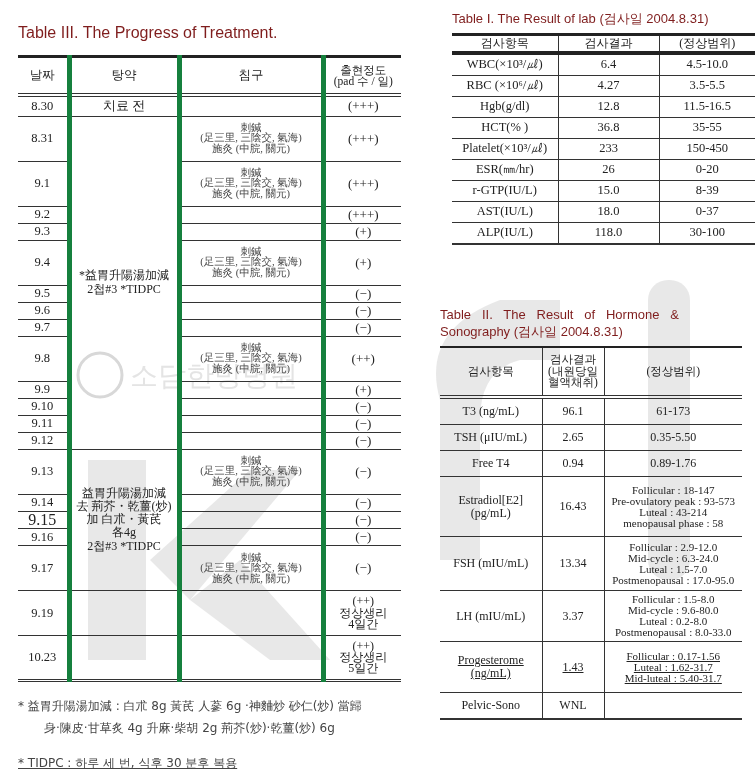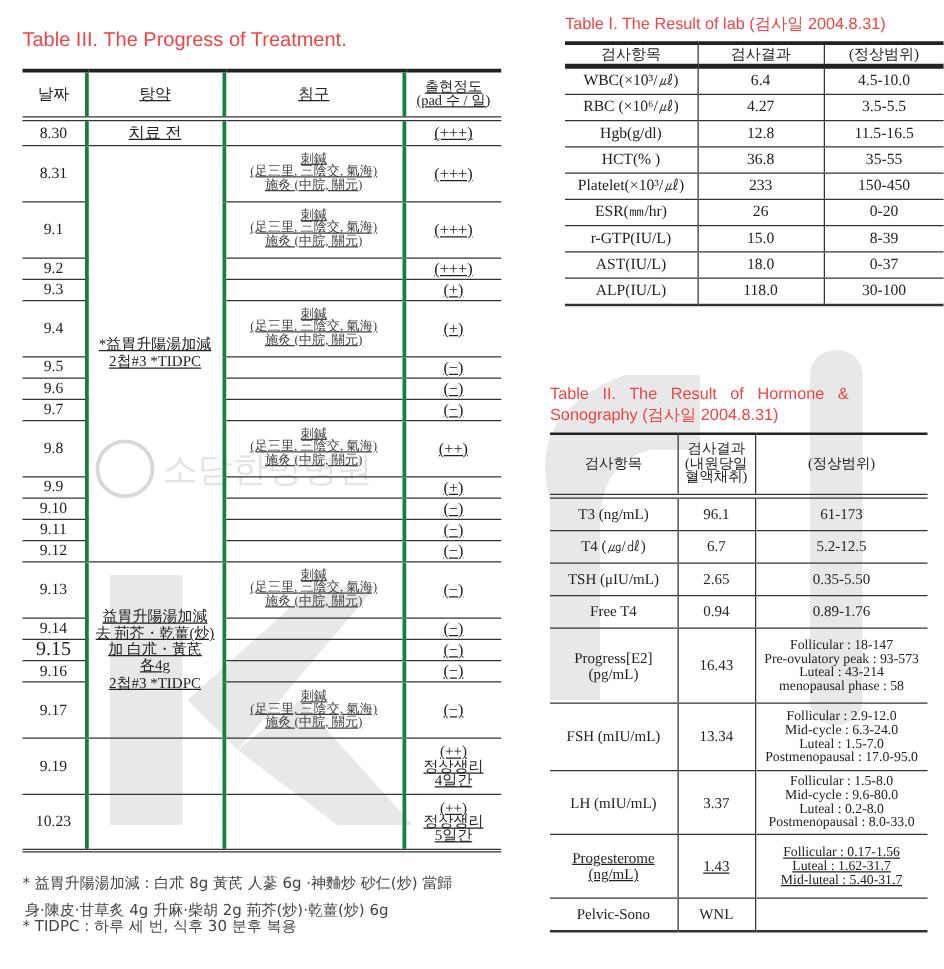--- a/index.html
+++ b/index.html
@@ -1,25 +1,25 @@
 <!DOCTYPE html>
 <html><head>
 <meta charset="utf-8">
 <style>
   html, body { margin:0; padding:0; background:#fff; }
   body { width:755px; height:775px; position:relative; overflow:hidden;
          font-family:"Liberation Serif", "DejaVu Serif", serif; color:#222; }
-  .cap { font-family:"Liberation Sans","DejaVu Sans",sans-serif; color:#ef4444; position:absolute; }
+  .cap { font-family:"Liberation Sans","DejaVu Sans",sans-serif; color:#7f1d1d; position:absolute; }
   table { border-collapse:collapse; position:absolute; table-layout:fixed; }
   td, th { text-align:center; vertical-align:middle; padding:0; font-weight:normal; line-height:1.05; }
   
   #t3 { left:18px; top:55px; width:383px; font-size:13px; }
   #t3 th { border-top:3px solid #222; border-bottom:4px double #333; height:35px; font-size:12.5px; }
   #t3 td { border-bottom:1px solid #333; }
-  #t3 th + th, #t3 td.cb { border-left:3px solid #15803d;text-decoration:underline; }
+  #t3 th + th, #t3 td.cb { border-left:5px solid #15803d; }
   #t3 tr:last-child td { border-bottom:3px double #333; }
   #t3 .acup { font-size:10.5px; line-height:1.0; color:#444;margin-left:28px; }
   #t3 .herb { font-size:12px; line-height:1.1; }
   #t3 .grade { font-size:13px; }
   #t3 .small { font-size:12px; line-height:0.95; }
   
   #t1 { left:452px; top:33px; width:303px; font-size:12.5px; }
   #t1 th { border-top:3px solid #222; border-bottom:4px solid #222; height:15px; font-size:12px; }
   #t1 td { border-bottom:1px solid #333; height:20px; }
   #t1 th + th, #t1 td + td { border-left:1px solid #333; }
@@ -192,22 +192,22 @@
         <td style="font-size: 12.5px;">10.23</td>
         <td rowspan="1" class="cb herb" style="white-space: pre-line;"></td>
         <td class="cb acup" style="white-space: pre-line;"></td>
         <td class="cb grade small" style="white-space: pre-line;">(++)
 정상생리
 5일간</td>
       </tr>
     </tbody>
 </table>
 <div class="foot" style="top:698px;">* 益胃升陽湯加減 : 白朮 8g 黃芪 人蔘 6g ·神麯炒 砂仁(炒) 當歸</div>
-<div class="foot" style="top:720px;left:20px;">身·陳皮·甘草炙 4g 升麻·柴胡 2g 荊芥(炒)·乾薑(炒) 6g</div>
-<div class="foot" style="top:733px;">* TIDPC : 하루 세 번, 식후 30 분후 복용</div>
+<div class="foot" style="top:720px;left:44px;">身·陳皮·甘草炙 4g 升麻·柴胡 2g 荊芥(炒)·乾薑(炒) 6g</div>
+<div class="foot" style="top:755px;text-decoration:underline;">* TIDPC : 하루 세 번, 식후 30 분후 복용</div>
 
 <div class="cap" style="left:452px;top:10px;font-size:13px;">Table Ⅰ. The Result of lab (검사일 2004.8.31)</div>
 <table id="t1">
   <colgroup>
       <col style="width:106px">
       <col style="width:101px">
       <col style="width:96px">
     </colgroup>
   <thead>
       <tr>
@@ -282,36 +282,31 @@
     <th>(정상범위)</th>
   </tr>
     </thead>
   <tbody id="t2-body">
       <tr style="height: 24px;">
         <td style="white-space: pre-line;">T3 (ng/mL)</td>
         <td style="white-space: pre-line;">96.1</td>
         <td style="white-space: pre-line;">61-173</td>
       </tr>
       <tr style="height: 24px;">
-        <td style="white-space: pre-line;">T4 (㎍/㎗)</td>
-        <td style="white-space: pre-line;">6.7</td>
-        <td style="white-space: pre-line;">5.2-12.5</td>
-      </tr>
-      <tr style="height: 24px;">
         <td style="white-space: pre-line;">TSH (μIU/mL)</td>
         <td style="white-space: pre-line;">2.65</td>
         <td style="white-space: pre-line;">0.35-5.50</td>
       </tr>
       <tr style="height: 24px;">
         <td style="white-space: pre-line;">Free T4</td>
         <td style="white-space: pre-line;">0.94</td>
         <td style="white-space: pre-line;">0.89-1.76</td>
       </tr>
       <tr style="height: 60px;">
-        <td style="white-space: pre-line;">Progress[E2]
+        <td style="white-space: pre-line;">Estradiol[E2]
 (pg/mL)</td>
         <td style="white-space: pre-line;">16.43</td>
         <td class="rng" style="white-space: pre-line;">Follicular : 18-147
 Pre-ovulatory peak : 93-573
 Luteal : 43-214
 menopausal phase : 58</td>
       </tr>
       <tr style="height: 54px;">
         <td style="white-space: pre-line;">FSH (mIU/mL)</td>
         <td style="white-space: pre-line;">13.34</td>

